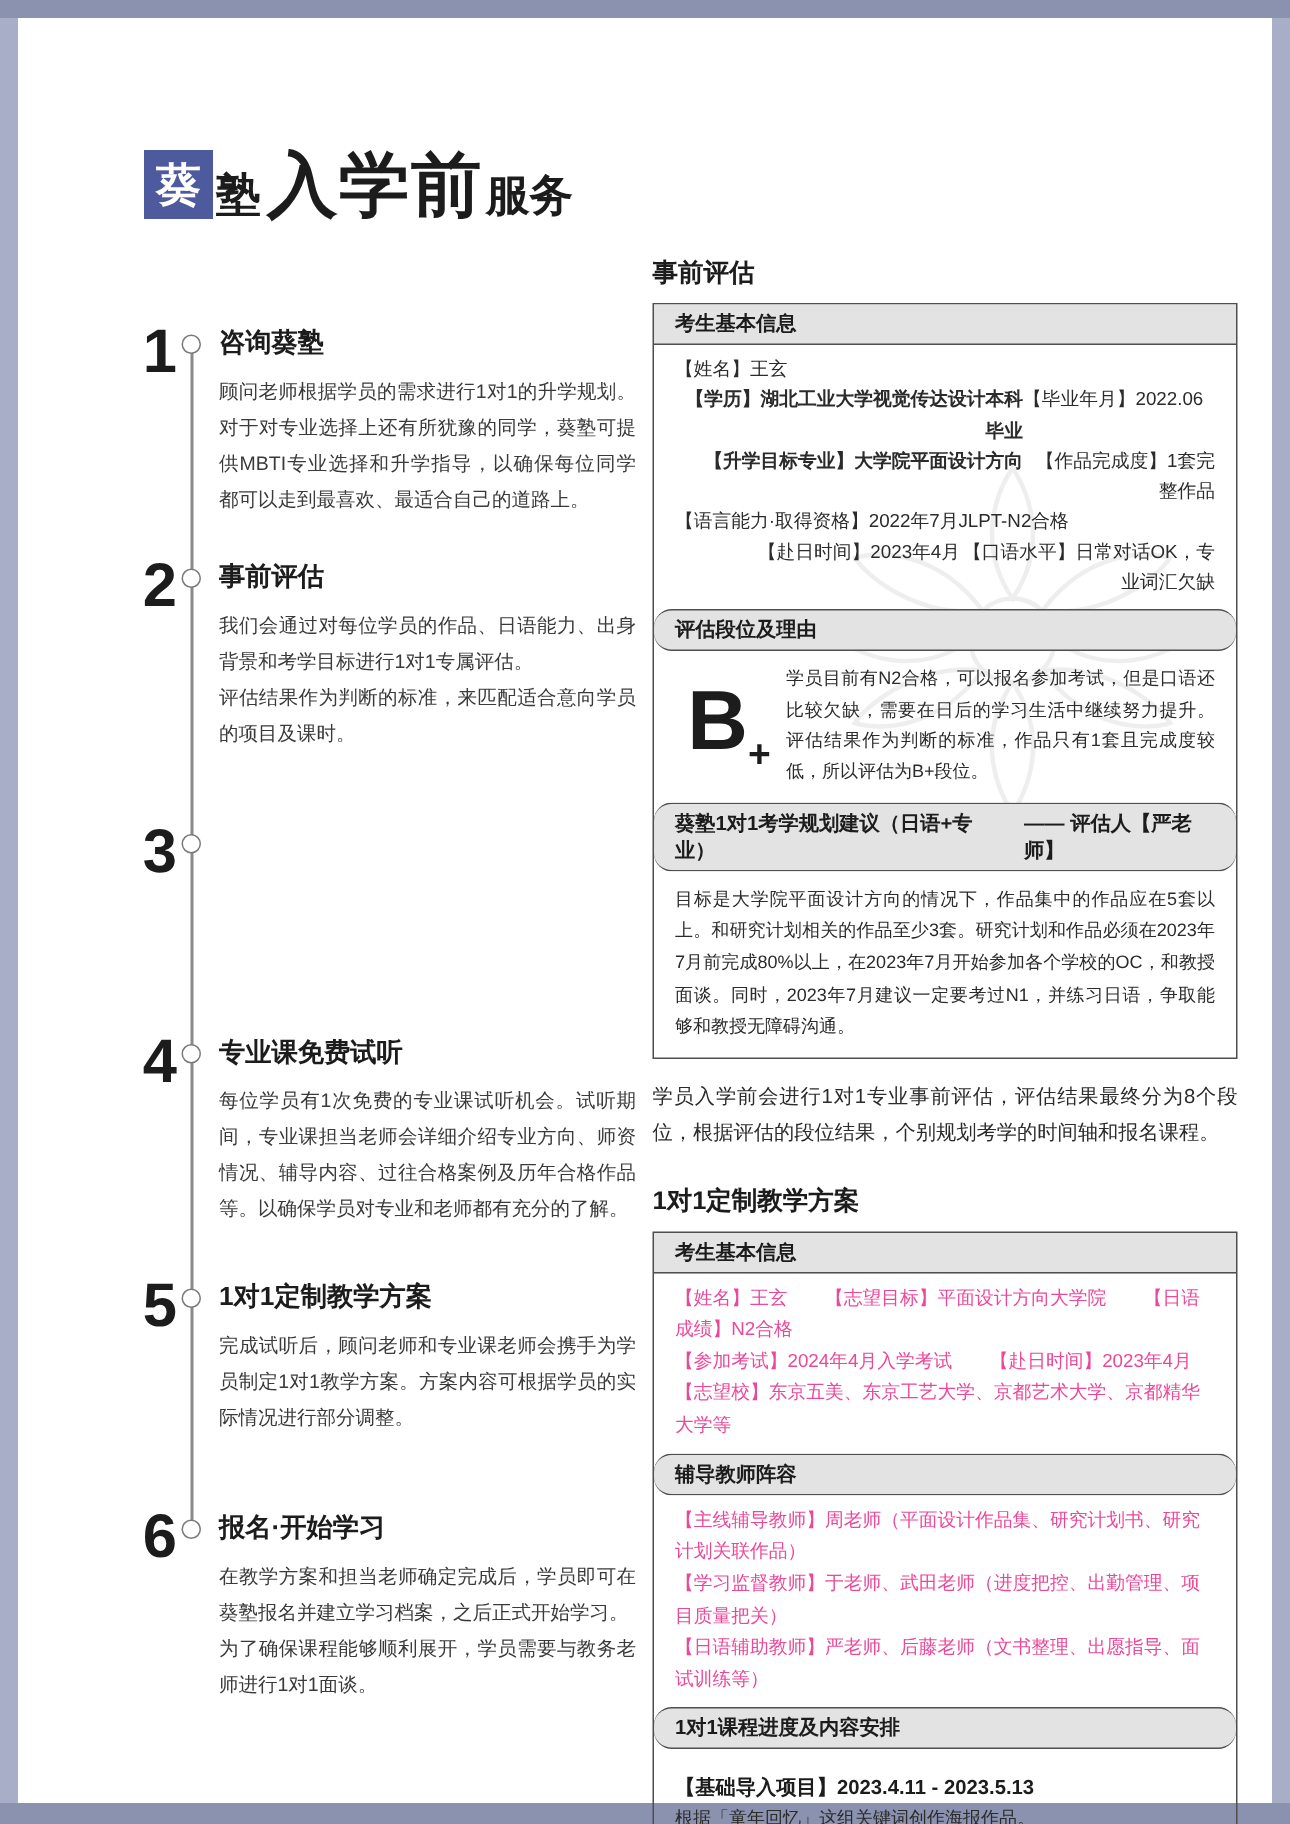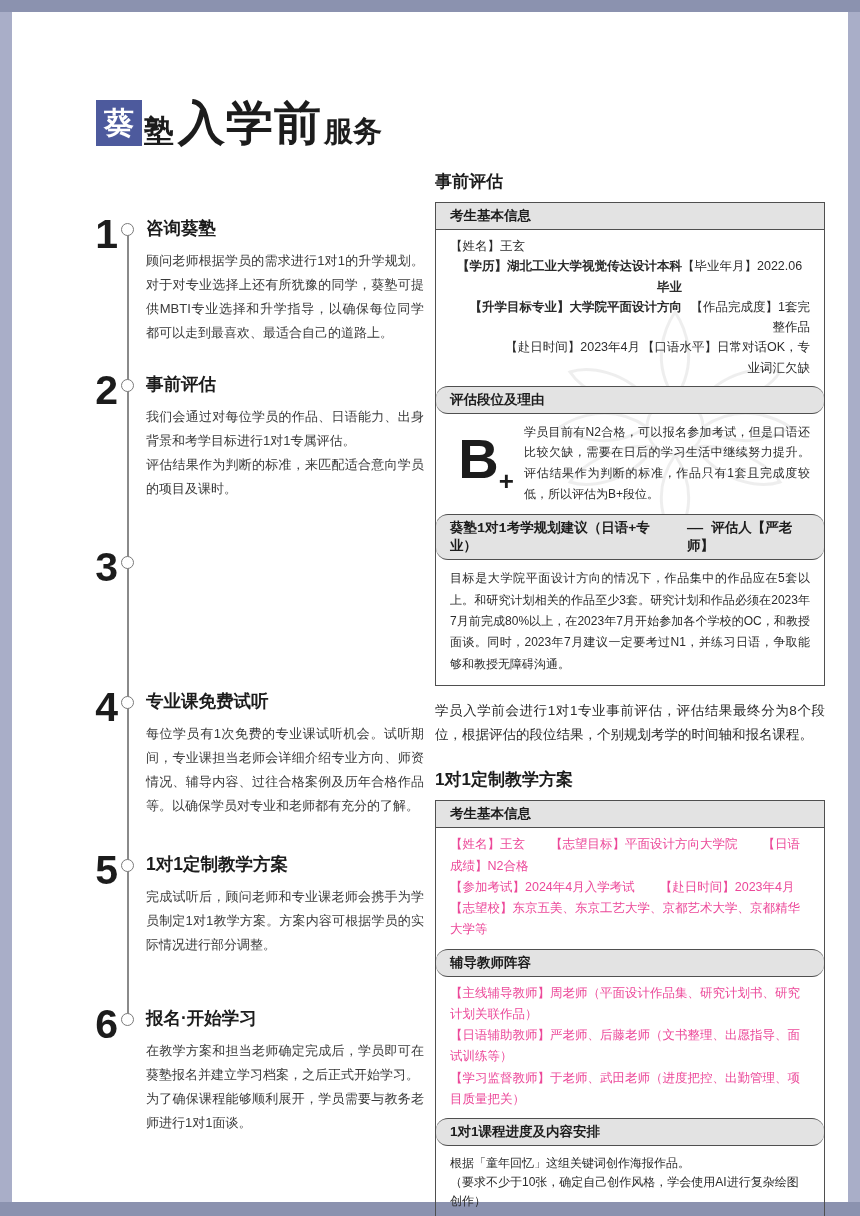--- a/index.html
+++ b/index.html
@@ -38,21 +38,21 @@
                 font-size:13.5px; font-weight:bold; color:#1c1c1c; }
   .sec-header.mid { border-top:1.5px solid #4f4f4f;border-radius:12px; }
   .rows { padding:6px 14px 8px 14px; }
   .info-row { display:flex; font-size:12.5px; color:#2b2b2b; line-height:1.62;text-align:right; }
   .info-row .w-a { flex:0 0 232px;font-weight:bold; }
   .info-row .w-b { flex:0 0 190px; }
   .grade-wrap { display:flex; padding:8px 14px 10px 12px; align-items:center; }
   .grade-letter { flex:0 0 76px; font-size:56px; font-weight:bold; color:#1c1c1c; line-height:1; text-align:center; }
   .grade-letter sub { font-size:26px; font-weight:bold; }
   .grade-text { font-size:12px; color:#2b2b2b; line-height:1.72; text-align:justify; }
-  .advice-header { display:flex; gap:26px;font-family:Liberation Mono, monospace; }
+  .advice-header { display:flex; gap:26px; }
   .advice-body { padding:8px 14px 10px 14px; font-size:12px; color:#2b2b2b; line-height:1.78; text-align:justify; }
   .rc-note { margin:13px 0 0 0; font-size:13.5px; color:#2b2b2b; line-height:1.75; text-align:justify; }
   .rc-heading2 { margin-top:22px; }
   .plan-row { font-size:12.5px; color:#ec4899; line-height:1.7; }
   .sched { padding:6px 14px 12px 14px; }
   .sched-title { font-size:13.5px; font-weight:bold; color:#1c1c1c; margin-top:11px; }
   .sched-body { font-size:12px; color:#2b2b2b; line-height:1.58; white-space:pre-line; margin-top:2px; }
 </style>
 </head>
 <body>
@@ -147,20 +147,23 @@
           </div>
           <div class="info-row">
             <span class="w-a">【学历】湖北工业大学视觉传达设计本科毕业</span>
             <span>【毕业年月】2022.06</span>
           </div>
           <div class="info-row">
             <span class="w-a">【升学目标专业】大学院平面设计方向</span>
             <span>【作品完成度】1套完整作品</span>
           </div>
           <div class="info-row">
+            <span>【语言能力·取得资格】2022年7月JLPT-N2合格</span>
+          </div>
+          <div class="info-row">
             <span class="w-b">【赴日时间】2023年4月</span>
             <span>【口语水平】日常对话OK，专业词汇欠缺</span>
           </div>
         </div>
 
         <div class="sec-header mid">评估段位及理由</div>
         <div class="grade-wrap">
           <div class="grade-letter"><span>B</span><sub>+</sub></div>
           <div class="grade-text">学员目前有N2合格，可以报名参加考试，但是口语还比较欠缺，需要在日后的学习生活中继续努力提升。评估结果作为判断的标准，作品只有1套且完成度较低，所以评估为B+段位。</div>
         </div>
@@ -180,27 +183,28 @@
         <div class="sec-header">考生基本信息</div>
         <div class="rows">
           <div class="plan-row">【姓名】王玄　　【志望目标】平面设计方向大学院　　【日语成绩】N2合格</div>
           <div class="plan-row">【参加考试】2024年4月入学考试　　【赴日时间】2023年4月</div>
           <div class="plan-row">【志望校】东京五美、东京工艺大学、京都艺术大学、京都精华大学等</div>
         </div>
 
         <div class="sec-header mid">辅导教师阵容</div>
         <div class="rows">
           <div class="plan-row">【主线辅导教师】周老师（平面设计作品集、研究计划书、研究计划关联作品）</div>
+          <div class="plan-row">【学习监督教师】于老师、武田老师（进度把控、出勤管理、项目质量把关）</div>
           <div class="plan-row">【日语辅助教师】严老师、后藤老师（文书整理、出愿指导、面试训练等）</div>
-          <div class="plan-row">【学习监督教师】于老师、武田老师（进度把控、出勤管理、项目质量把关）</div>
         </div>
 
         <div class="sec-header mid">1对1课程进度及内容安排</div>
         <div class="sched">
           <div>
+            <div class="sched-title">【基础导入项目】2023.4.11 - 2023.5.13</div>
             <div class="sched-body">根据「童年回忆」这组关键词创作海报作品。
 （要求不少于10张，确定自己创作风格，学会使用AI进行复杂绘图创作）</div>
           </div>
 
         </div>
       </div>
 
     </div>
 
   </div>

